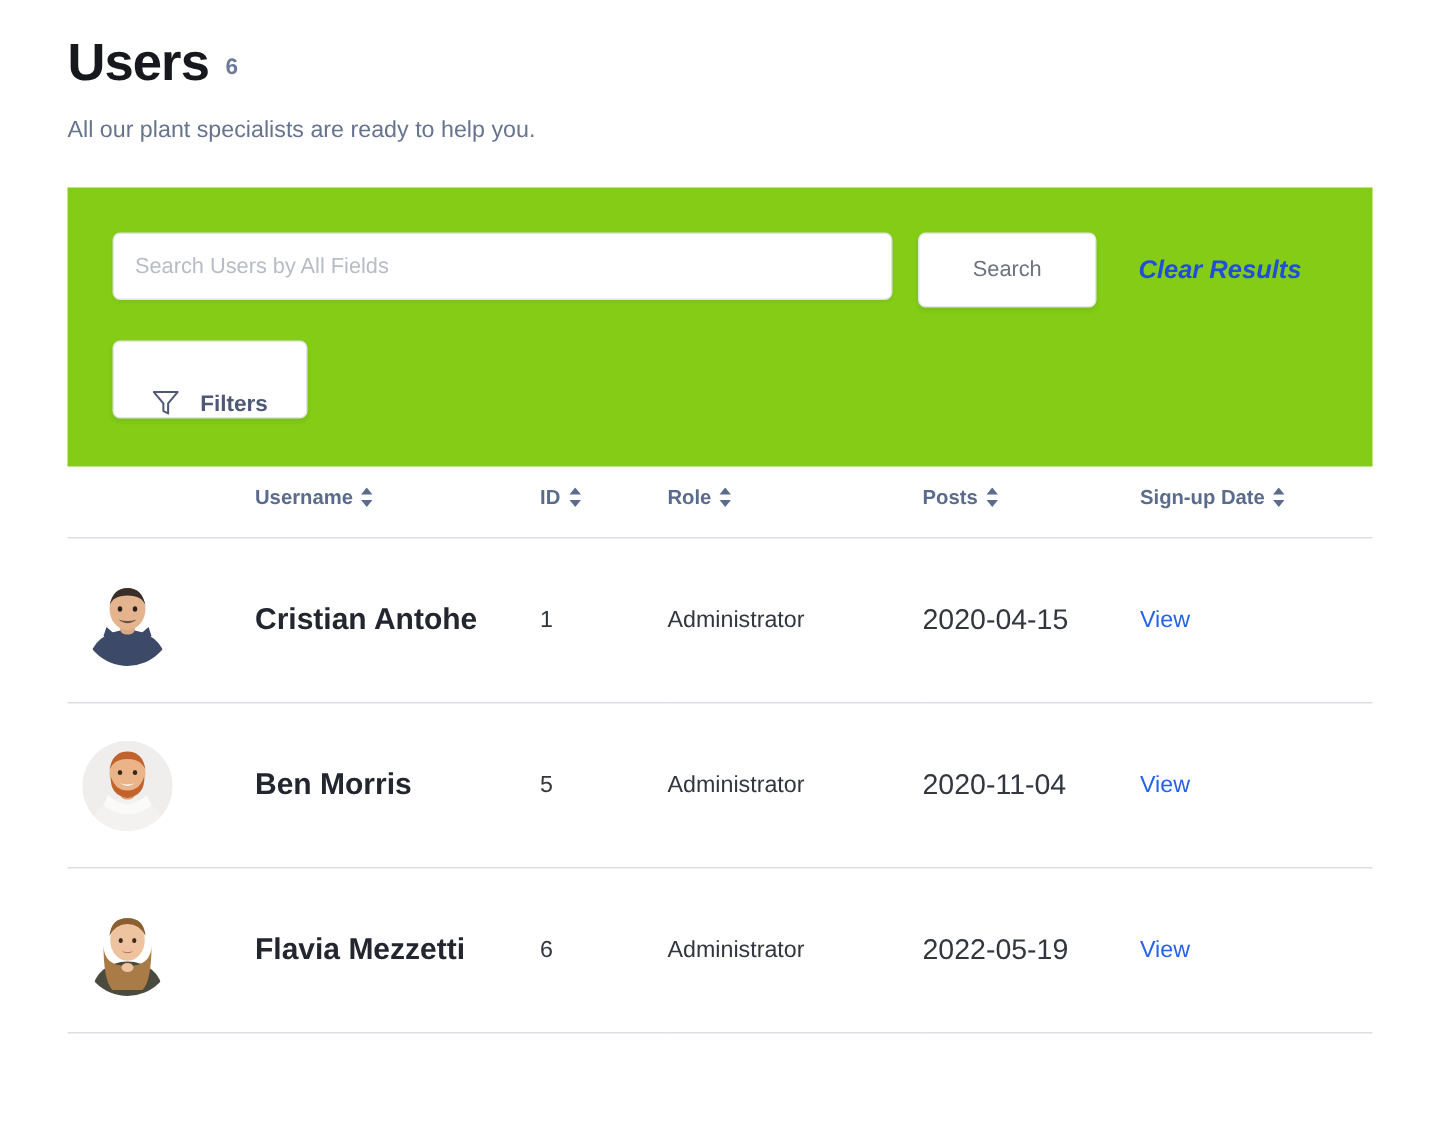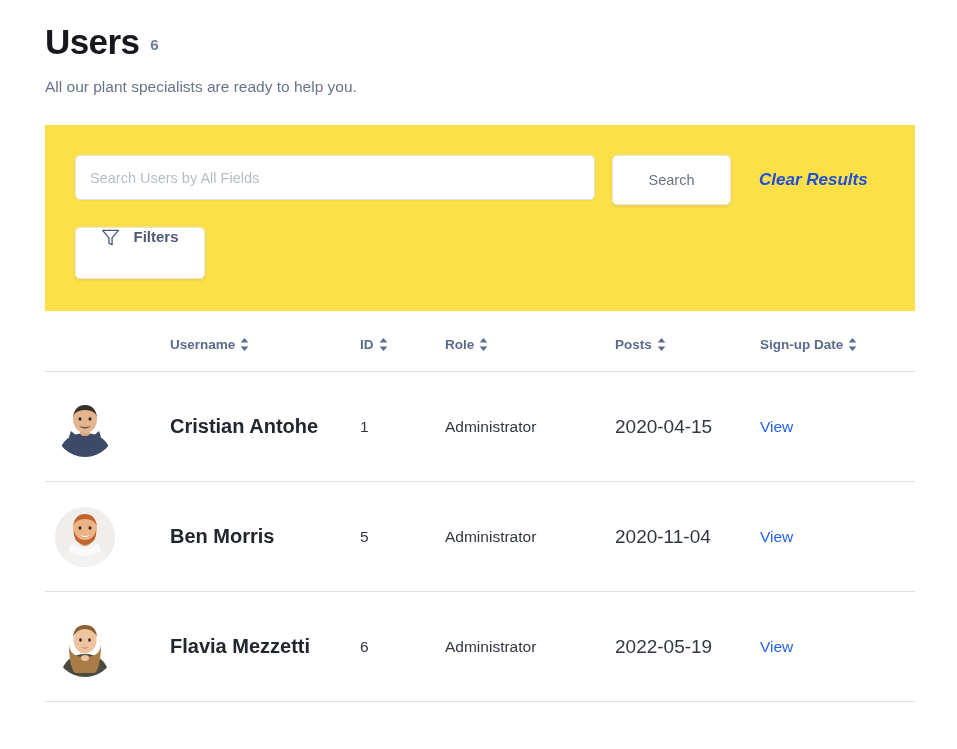--- a/index.html
+++ b/index.html
@@ -52,21 +52,21 @@
   .page-subtitle {
     margin: 15px 0 0 0;
     font-size: 15.5px;
     color: #67748e;
     line-height: 1.3;
   }
 
   
   .search-panel {
     margin: 28px 45px 0 45px;
-    background: #fde047;
+    background: #84cc16;
     padding: 30px 30px 32px 30px;
     box-sizing: border-box;
     width: 870px;
   }
   .search-row {
     display: flex;
     align-items: flex-start;
     gap: 0;
   }
   .search-input {
@@ -113,36 +113,36 @@
   }
   .filters-button {
     margin-top: 22px;
     width: 130px;
     height: 52px;
     box-sizing: border-box;
     background: #ffffff;
     border: 1px solid #e2e6ec;
     border-radius: 5px;
     display: flex;
-    align-items: flex-start;
+    align-items: flex-end;
     justify-content: center;
     gap: 13px;
     cursor: pointer;
     box-shadow: 0 2px 3px rgba(16,24,40,0.07);
   }
   .filters-label {
     font-size: 15px;
     font-weight: bold;
     color: #4e5a75;
   }
   .funnel-icon svg { display: block; }
 
   
   .table-wrap {
-    margin: 26px 45px 0 45px;
+    margin: 13px 45px 0 45px;
     width: 870px;
   }
   table.users-table {
     width: 100%;
     border-collapse: collapse;
     table-layout: fixed;
   }
   table.users-table th {
     text-align: left;
     font-size: 13.5px;

